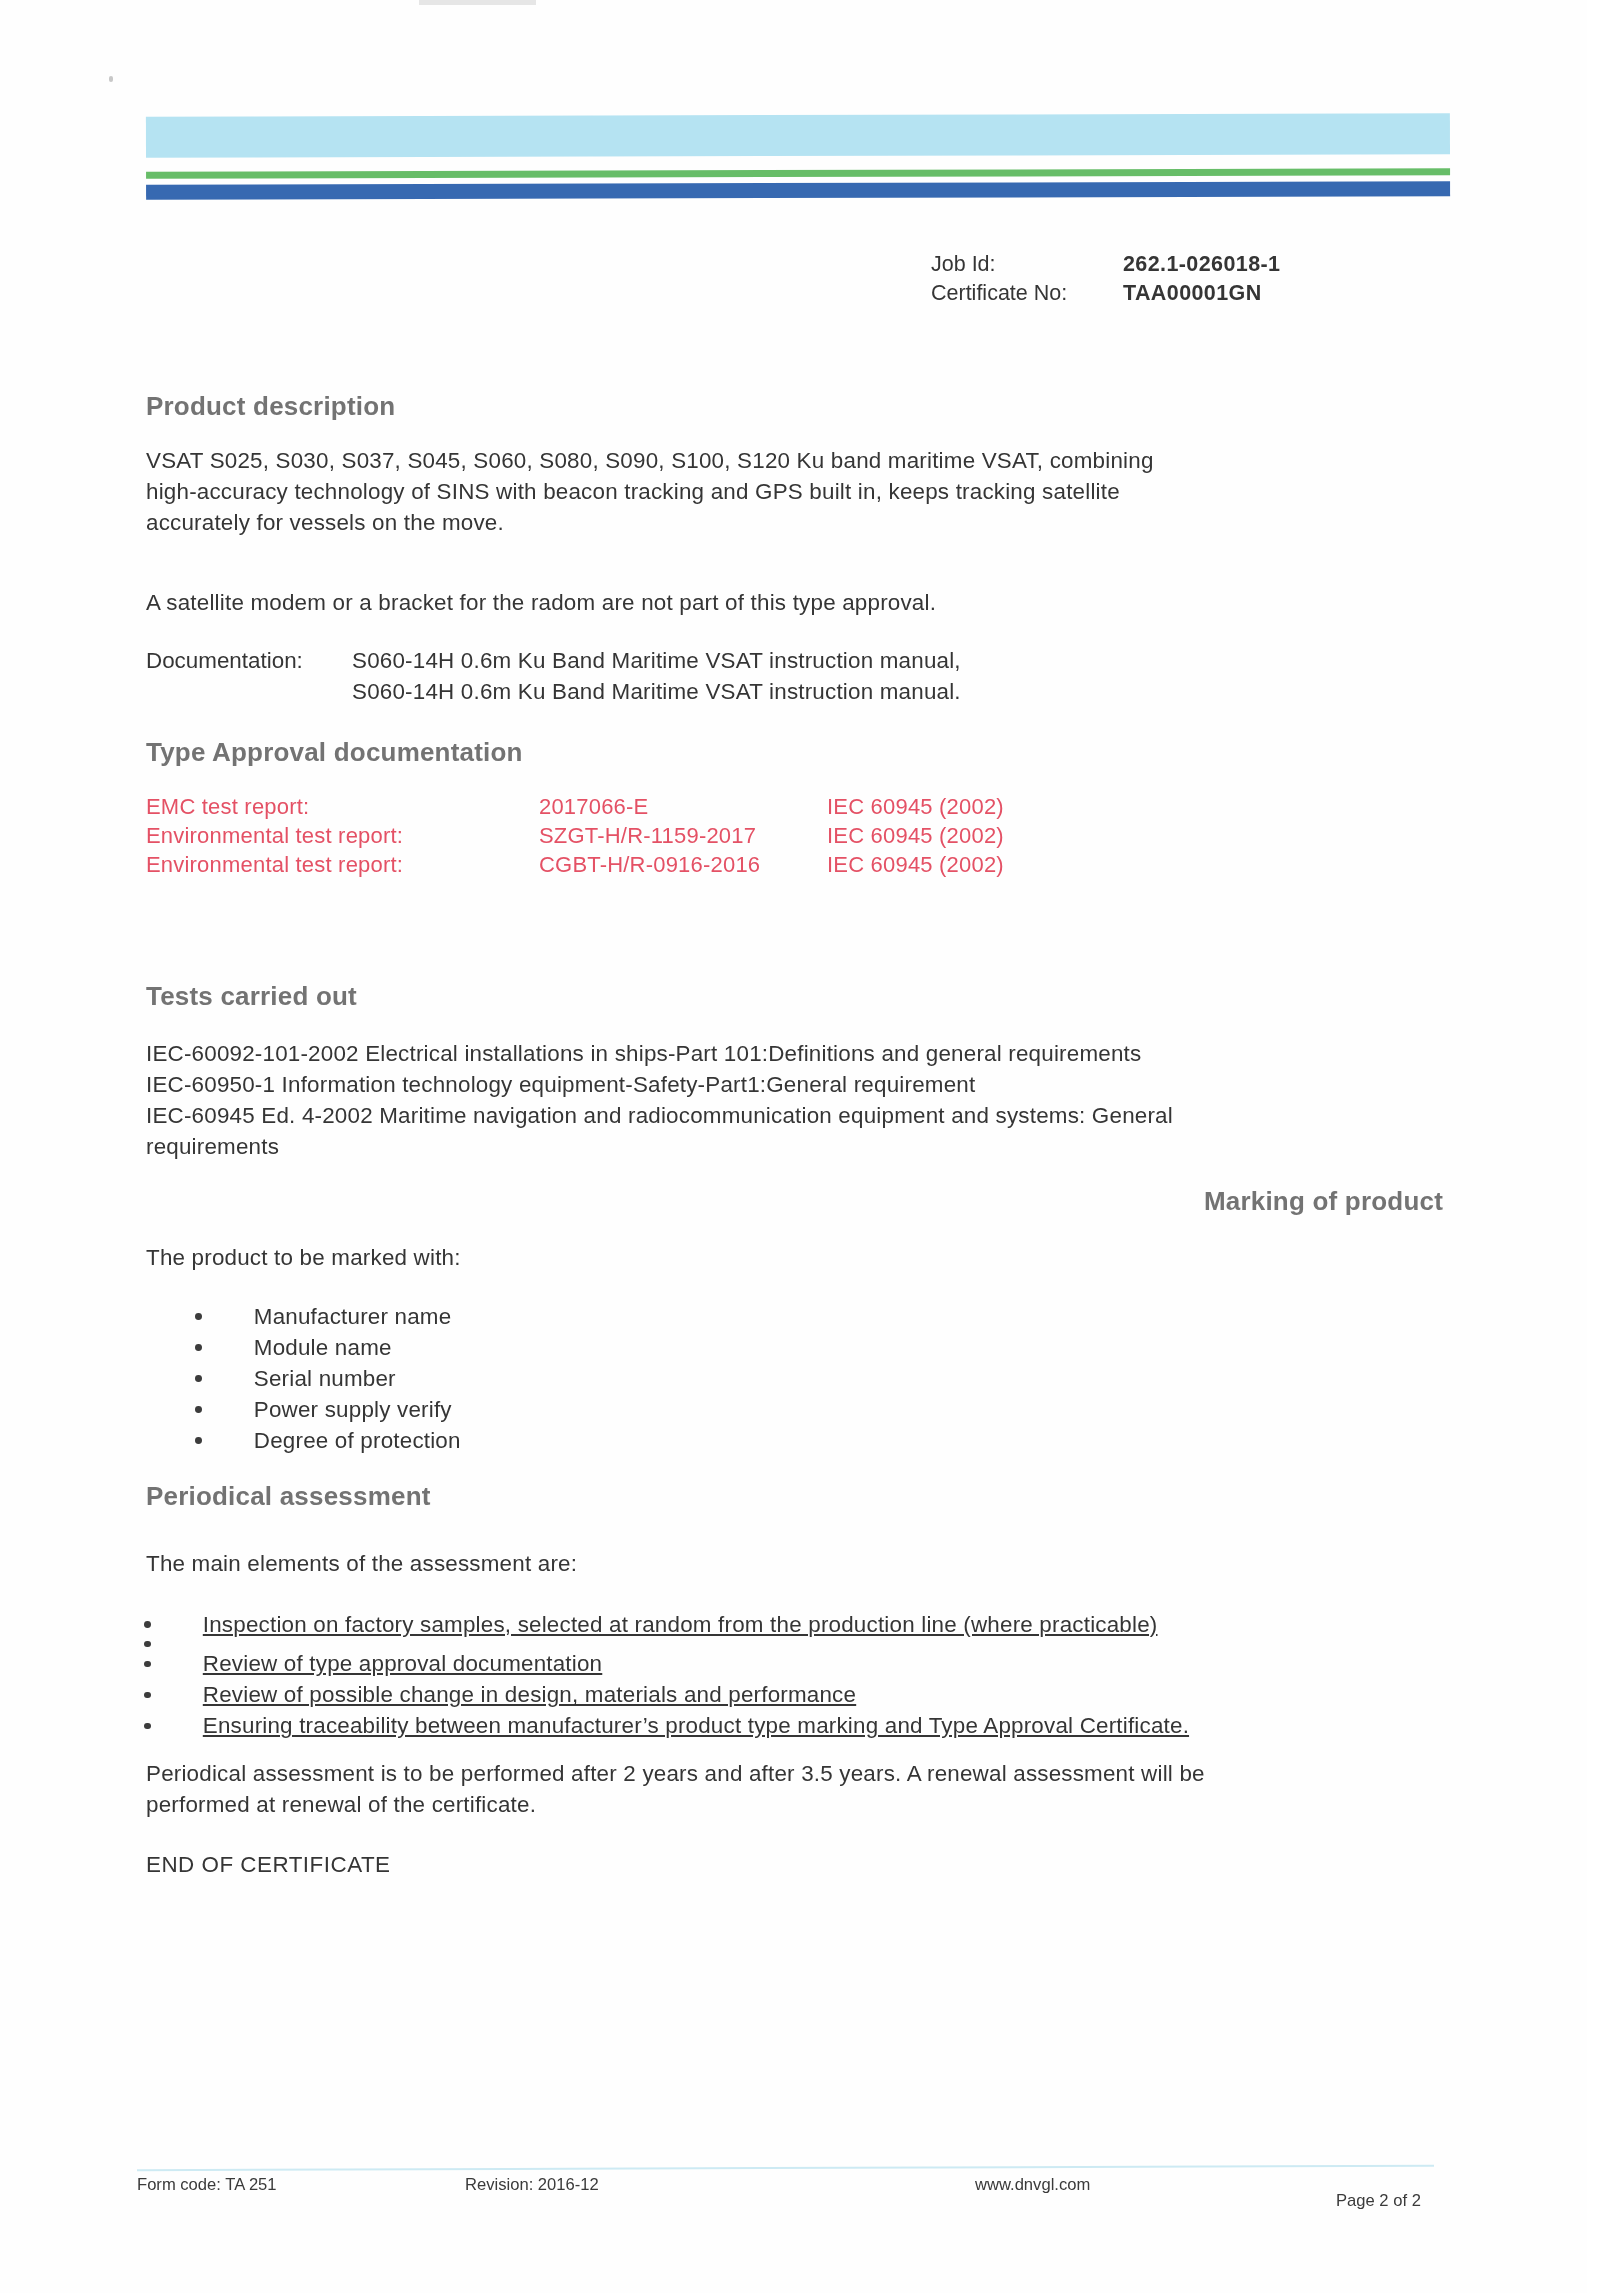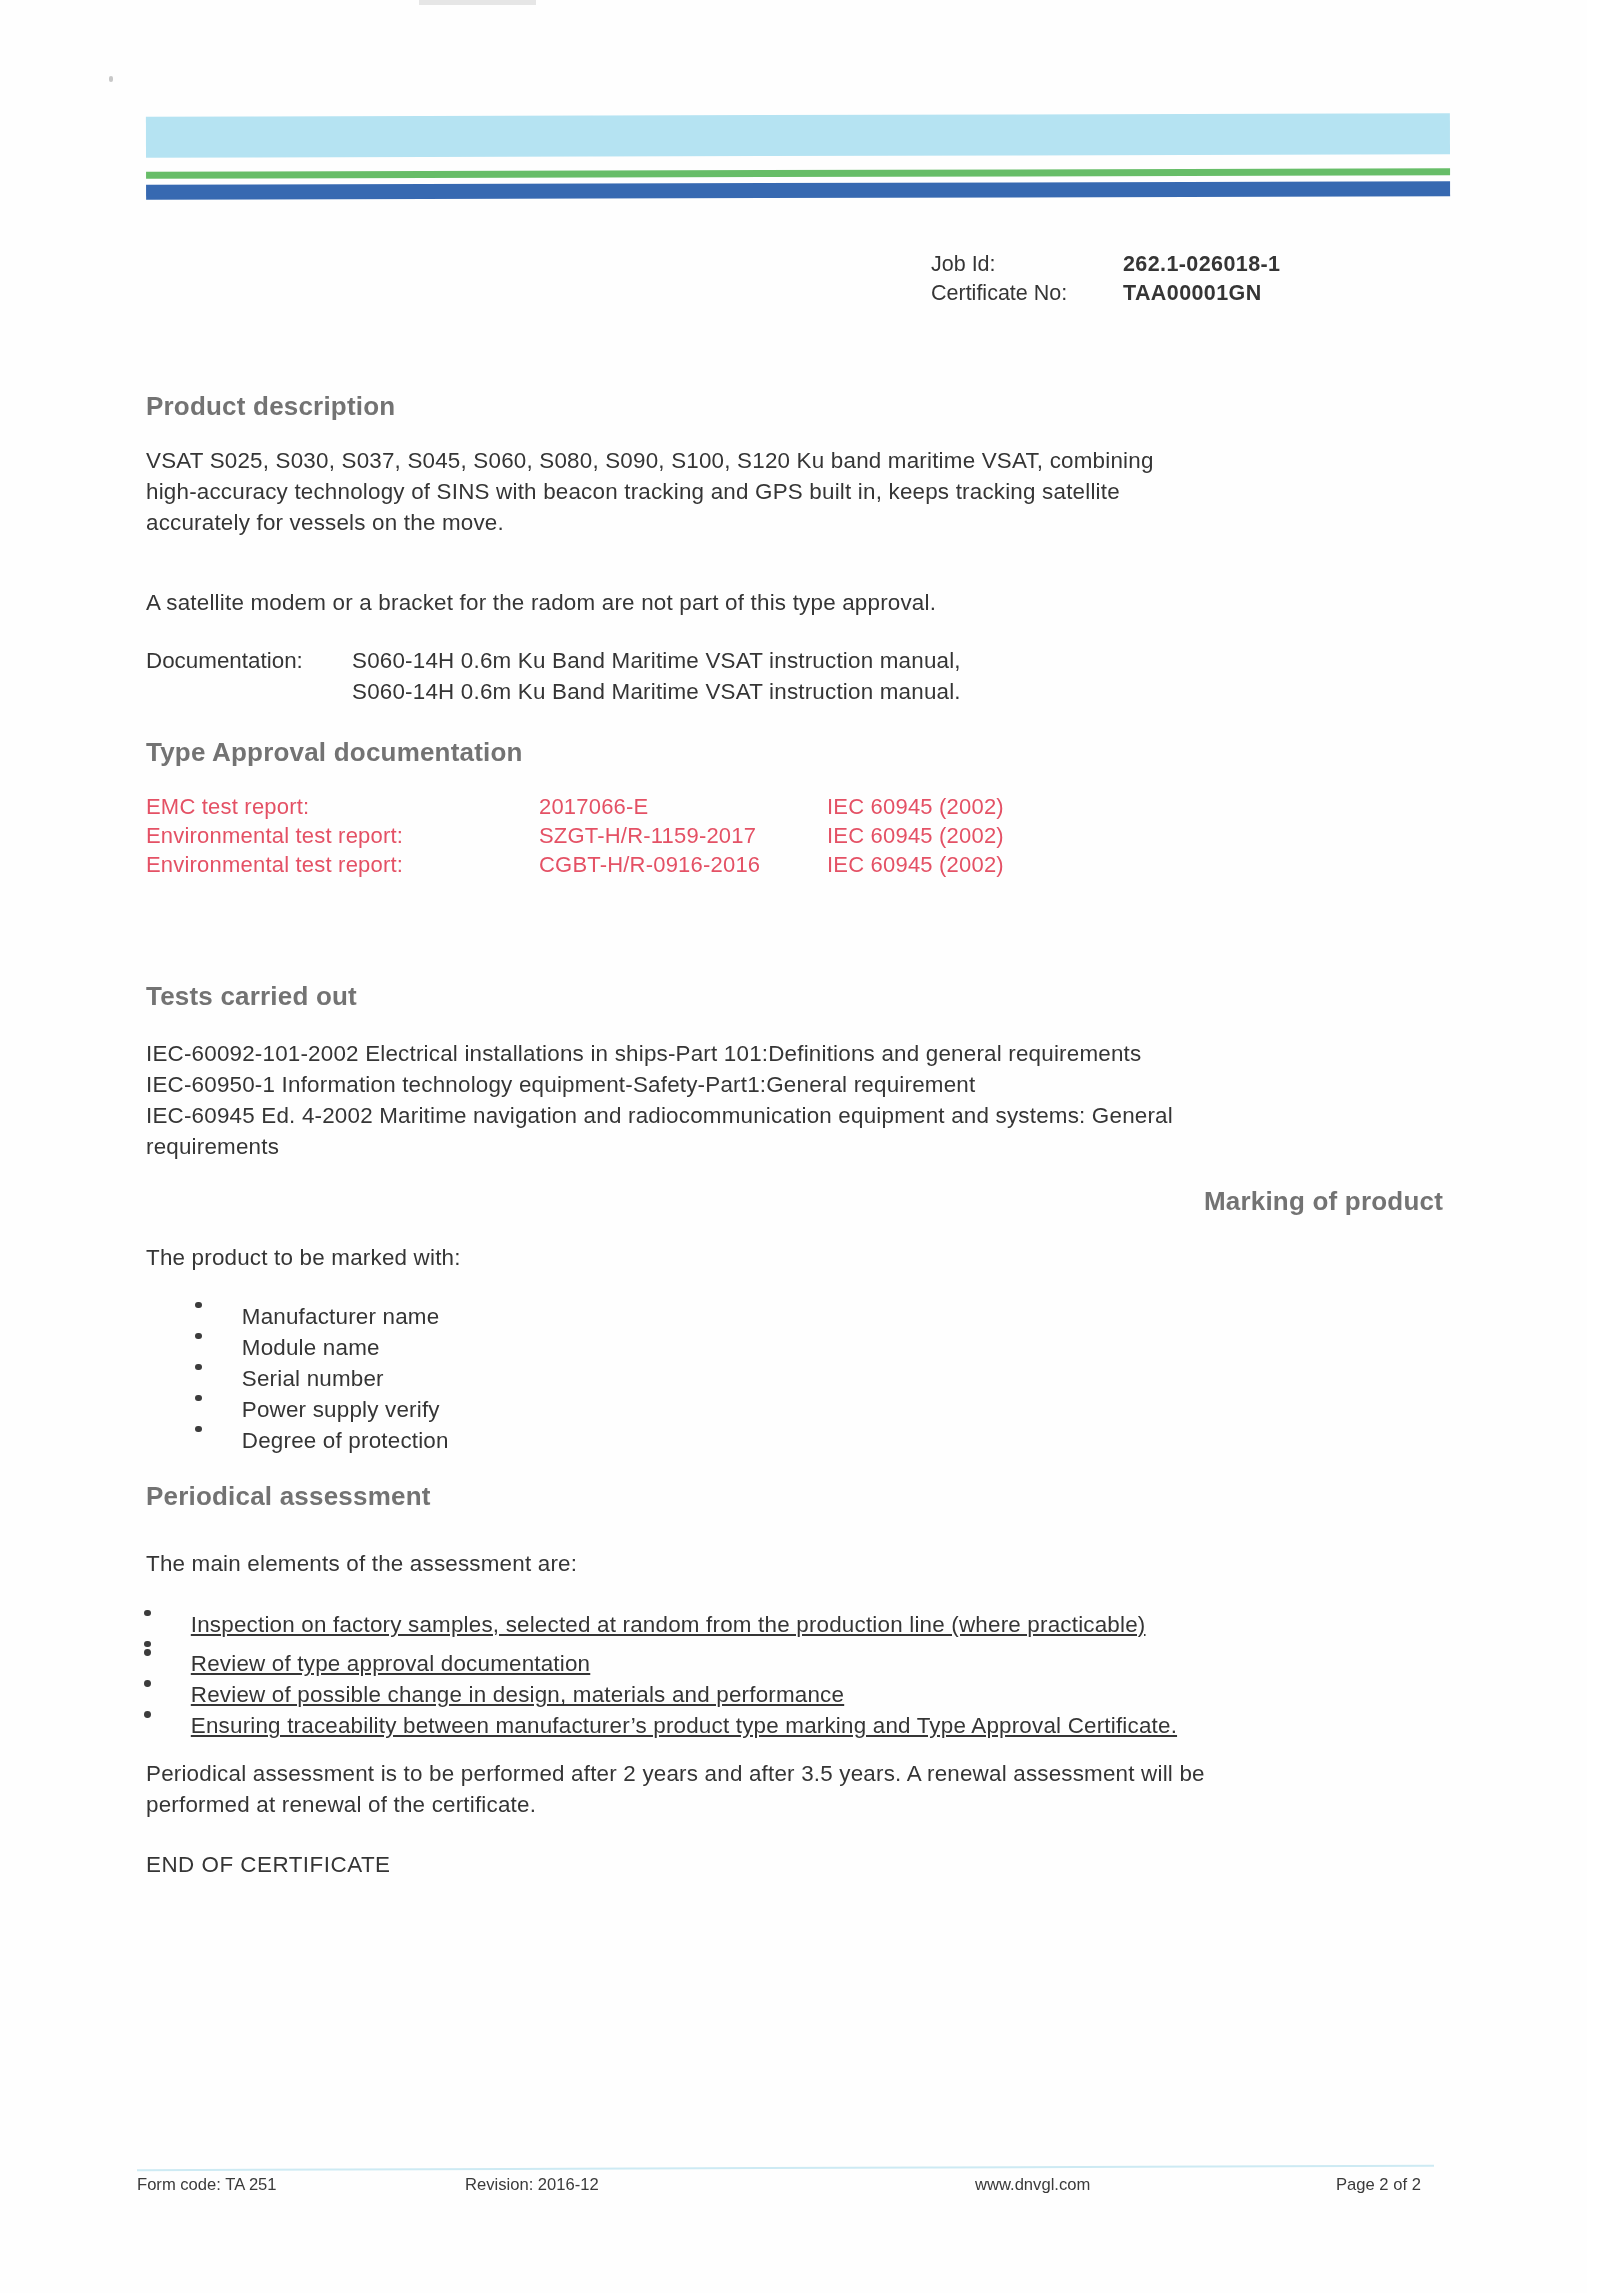--- a/index.html
+++ b/index.html
@@ -46,36 +46,36 @@
   .doc-label{flex:0 0 206px;}
 
   .ta-table{margin-top:23.4px;}
   .ta-row{display:grid;grid-template-columns:393px 288px auto;font-size:22px;line-height:29px;color:var(--report-red,#e45165);letter-spacing:0.2px;}
 
   .tests-lines{margin-top:25px;}
   .intro{margin-top:23.4px;}
   .intro2{margin-top:35px;}
 
   ul.bullets{list-style:none;margin:29px 0 0 0;padding:0;}
-  ul.bullets li{display:flex;align-items:flex-start;font-size:22.4px;line-height:29px;margin-bottom:2px;letter-spacing:0.2px;}
+  ul.bullets li{display:flex;align-items:center;font-size:22.4px;line-height:29px;margin-bottom:2px;letter-spacing:0.2px;gap:12px;}
   .dot{flex:0 0 6.8px;width:6.8px;height:6.8px;border-radius:50%;background:#3c3c3c;margin-right:40px;}
   ul.marking-list{margin-left:49px;}
   ul.assessment-list{margin-left:-2px;margin-top:31px;text-decoration:underline;}
 
   .renewal{margin-top:17.6px;}
   .end-cert{margin-top:29px;letter-spacing:0.5px;}
 
   
   .footer-rule{position:absolute;top:2167px;left:137px;width:1297px;height:2px;background:var(--footer-line,#cdeaf3);transform:rotate(-0.2deg);}
   .footer{position:absolute;top:2175px;left:0;width:1607px;font-size:16.6px;color:#3a3a3a;}
   .footer span{position:absolute;white-space:nowrap;}
   .f-form{left:137px;}
   .f-rev{left:465px;}
   .f-web{left:975px;}
-  .f-page{left:1336px;}
+  .f-page{left:1336px;margin-top:16px;}
 </style>
 </head>
 <body>
 
 <div class="page">
 
   <div class="scan-edge"></div>
   <div class="scan-speck"></div>
 
   <div class="header-bars">

